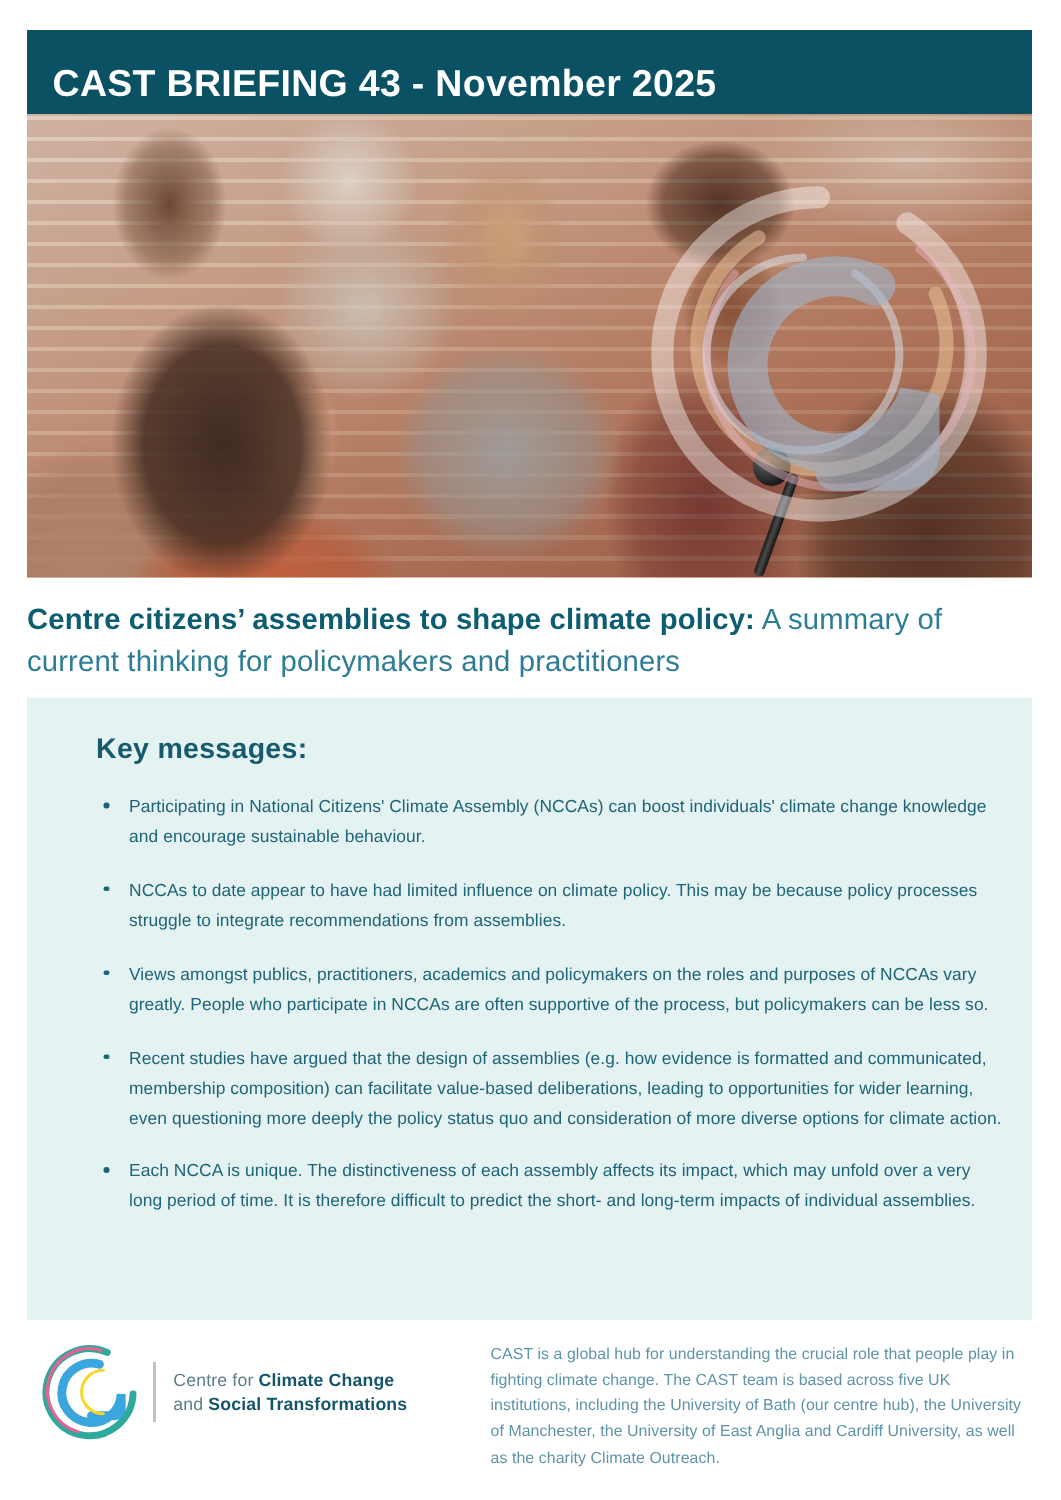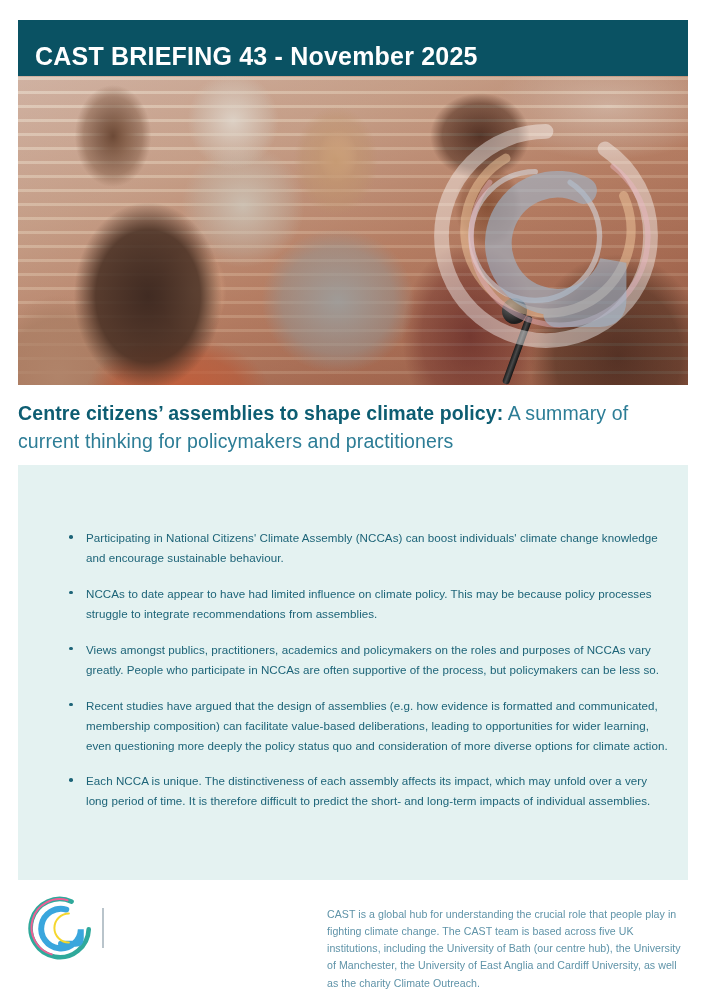--- a/index.html
+++ b/index.html
@@ -223,21 +223,21 @@
     letter-spacing: 0.1px;
     white-space: nowrap;
   }
   .logo-text b {
     color: #14556a;
     font-weight: bold;
   }
   .footer-para {
     position: absolute;
     left: 327px;
-    top: 16px;
+    top: 5px;
     width: 358px;
     font-size: 10.6px;
     line-height: 1.62;
     color: #5f93a8;
     letter-spacing: 0.05px;
   }
 </style>
 </head>
 <body>
 
@@ -260,20 +260,21 @@
         <path d="M128 66 A44 44 0 1 0 150 120 L150 148 Q150 158 140 158 L108 158" stroke="#9fb5c9" stroke-opacity="0.62" stroke-width="20"></path>
       </g>
     </svg>
   </div>
 
   <div class="subtitle">
     <span class="st-bold">Centre citizens’ assemblies to shape climate policy:</span><span class="st-reg"> A summary of current thinking for policymakers and practitioners</span>
   </div>
 
   <div class="key-panel">
+    <div class="key-heading">Key messages:</div>
     <ul class="key-list">
       <li class="key-item">
         <span class="bullet"></span>
         <span>Participating in National Citizens' Climate Assembly (NCCAs) can boost individuals' climate change knowledge and encourage sustainable behaviour.</span>
       </li>
       <li class="key-item">
         <span class="bullet"></span>
         <span>NCCAs to date appear to have had limited influence on climate policy. This may be because policy processes struggle to integrate recommendations from assemblies.</span>
       </li>
       <li class="key-item">
@@ -299,17 +300,21 @@
           <path d="M66 10 A44 44 0 1 0 92 52" stroke="#2fa99b" stroke-width="7"></path>
 
           <path d="M36 90 A42 42 0 1 1 60 8" stroke="#ee5f94" stroke-width="3"></path>
 
           <path d="M58 22 A30 30 0 1 0 80 52 L80 66 Q80 74 72 74 L50 74" stroke="#3aa6dd" stroke-width="9"></path>
 
           <path d="M62 28 A22 22 0 1 0 62 72" stroke="#f5d72e" stroke-width="3"></path>
         </g>
       </svg>
       <div class="logo-divider"></div>
+      <div class="logo-text">
+        <div><span>Centre for </span><b>Climate Change</b></div>
+        <div><span>and </span><b>Social Transformations</b></div>
+      </div>
     </div>
     <div class="footer-para">CAST is a global hub for understanding the crucial role that people play in fighting climate change. The CAST team is based across five UK institutions, including the University of Bath (our centre hub), the University of Manchester, the University of East Anglia and Cardiff University, as well as the charity Climate Outreach.</div>
   </div>
 
 </div>
 
 </body></html>

